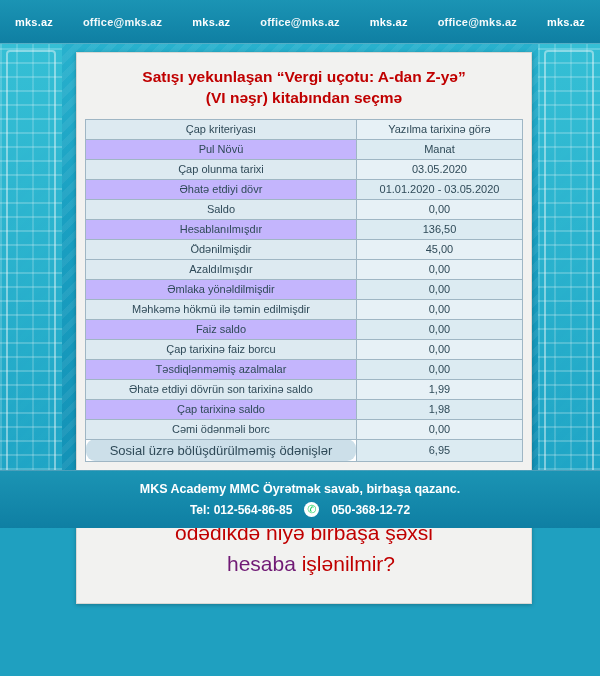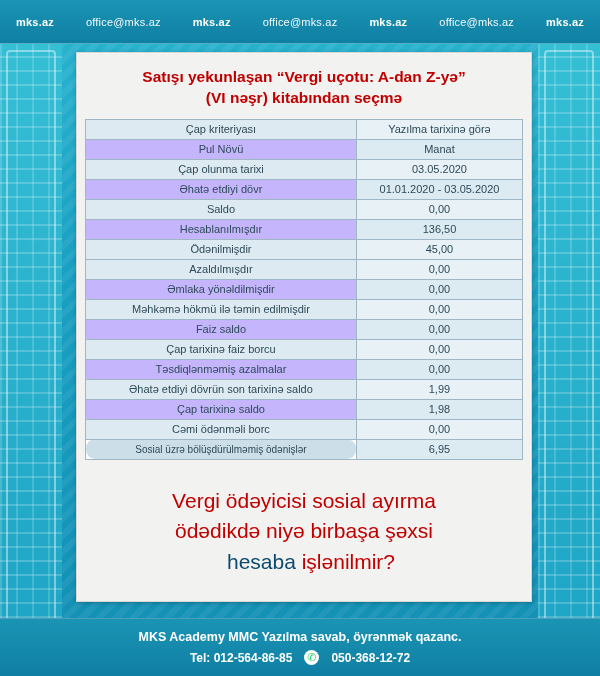--- a/index.html
+++ b/index.html
@@ -5,21 +5,21 @@
   * { box-sizing: border-box; }
   html, body {
     margin: 0; padding: 0;
     width: 600px; height: 676px;
     font-family: "Liberation Sans", sans-serif;
     background: #1fa0c0;
     overflow: hidden;
   }
   #page {
     position: relative;
-    width: 600px; height: 676px;
+    width: 600px; height: 528px;
     background:
       repeating-linear-gradient(135deg, rgba(255,255,255,0.06) 0 6px, rgba(0,0,0,0.0) 6px 12px),
       linear-gradient(180deg, #2bb5d0 0%, #1aa0c2 40%, #128fb4 100%);
   }
   
   .side-band {
     position: absolute; top: 44px; bottom: 44px; width: 62px;
     background:
       repeating-linear-gradient(0deg, rgba(255,255,255,0.22) 0 2px, rgba(255,255,255,0) 2px 14px),
       repeating-linear-gradient(90deg, rgba(255,255,255,0.18) 0 2px, rgba(255,255,255,0) 2px 16px),
@@ -38,21 +38,21 @@
   .topbar {
     position: absolute; top: 0; left: 0; right: 0; height: 44px;
     background: linear-gradient(180deg, #1b94b4 0%, #0f7fa3 100%);
     display: flex; align-items: center; justify-content: space-around;
     border-bottom: 1px solid rgba(255,255,255,0.25);
   }
   .topbar .tb-item {
     color: #ffffff; font-size: 11px; font-weight: bold; letter-spacing: .2px;
     white-space: nowrap;
   }
-  .topbar .tb-item.muted { font-weight: normal; opacity: .95; }
+  .topbar .tb-item.muted { font-weight: bold; opacity: .95; }
 
   
   .bottombar {
     position: absolute; bottom: 0; left: 0; right: 0; height: 58px;
     background: linear-gradient(180deg, #1b94b4 0%, #0f7fa3 100%);
     border-top: 1px solid rgba(255,255,255,0.25);
     display: flex; flex-direction: column; align-items: center; justify-content: center;
     gap: 6px;
   }
   .bottombar .bb-line1 {
@@ -105,35 +105,35 @@
     background: #ddeaf1;
   }
   table.report td.value {
     width: 38%;
     text-align: center;
     background: #e7f1f6;
   }
   table.report tr.alt td.label { background: #c4b5fd; }
   table.report tr.alt td.value { background: #dcebf2; }
   table.report tr.last td.label {
-    background: #ccdfe9; font-size: 10px; border-radius: 9px;
+    background: #ccdfe9; font-size: 13px; border-radius: 9px;
   }
 
   .question {
     margin-top: 12px;
     background: #f2f2f0;
     text-align: center;
     padding: 14px 10px 16px 10px;
     color: #c00000;
     font-size: 21px;
     font-weight: normal;
     line-height: 1.45;
   }
   .question .accent { color: #c00000; }
-  .question .dark { color: #0c4a6e; margin-left: 14px; }
+  .question .dark { color: #701a75; margin-left: 14px; }
 </style>
 </head>
 <body>
 
 <div id="page">
 
   <div class="topbar">
     <span class="tb-item">mks.az</span>
     <span class="tb-item muted">office@mks.az</span>
     <span class="tb-item">mks.az</span>
@@ -228,21 +228,21 @@
     <div class="question">
       <div>Vergi ödəyicisi sosial ayırma</div>
       <div>ödədikdə niyə birbaşa şəxsi</div>
       <div>
         <span class="dark">hesaba </span><span class="accent">işlənilmir?</span>
       </div>
     </div>
   </div>
 
   <div class="bottombar">
-    <div class="bb-line1">MKS Academy MMC Yazılma savab, öyrənmək qazanc.</div>
+    <div class="bb-line1">MKS Academy MMC Öyrətmək savab, birbaşa qazanc.</div>
     <div class="bb-line2">
       <span class="tel">Tel: 012-564-86-85</span>
       <span class="wa">✆</span>
       <span class="mob">050-368-12-72</span>
     </div>
   </div>
 
 </div>
 
 </body></html>

